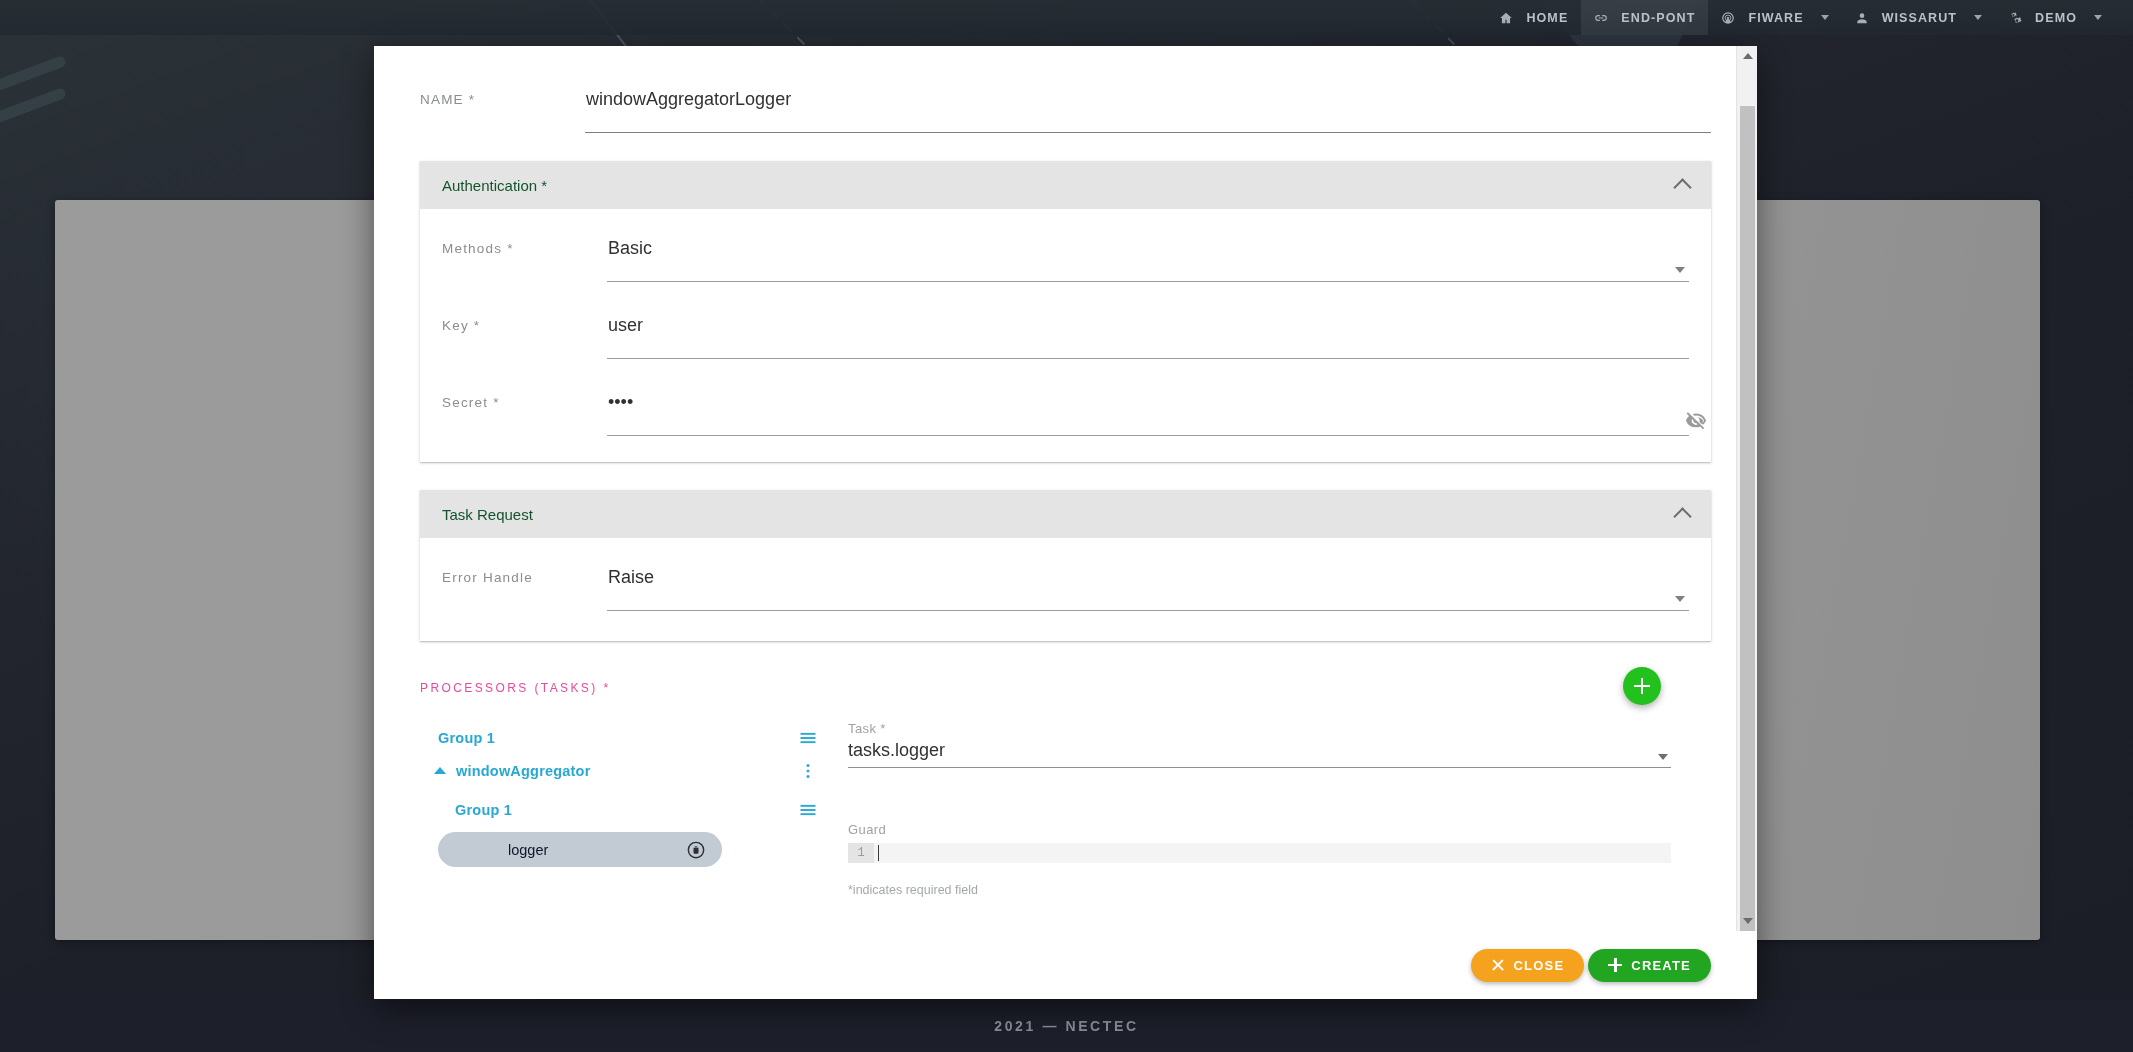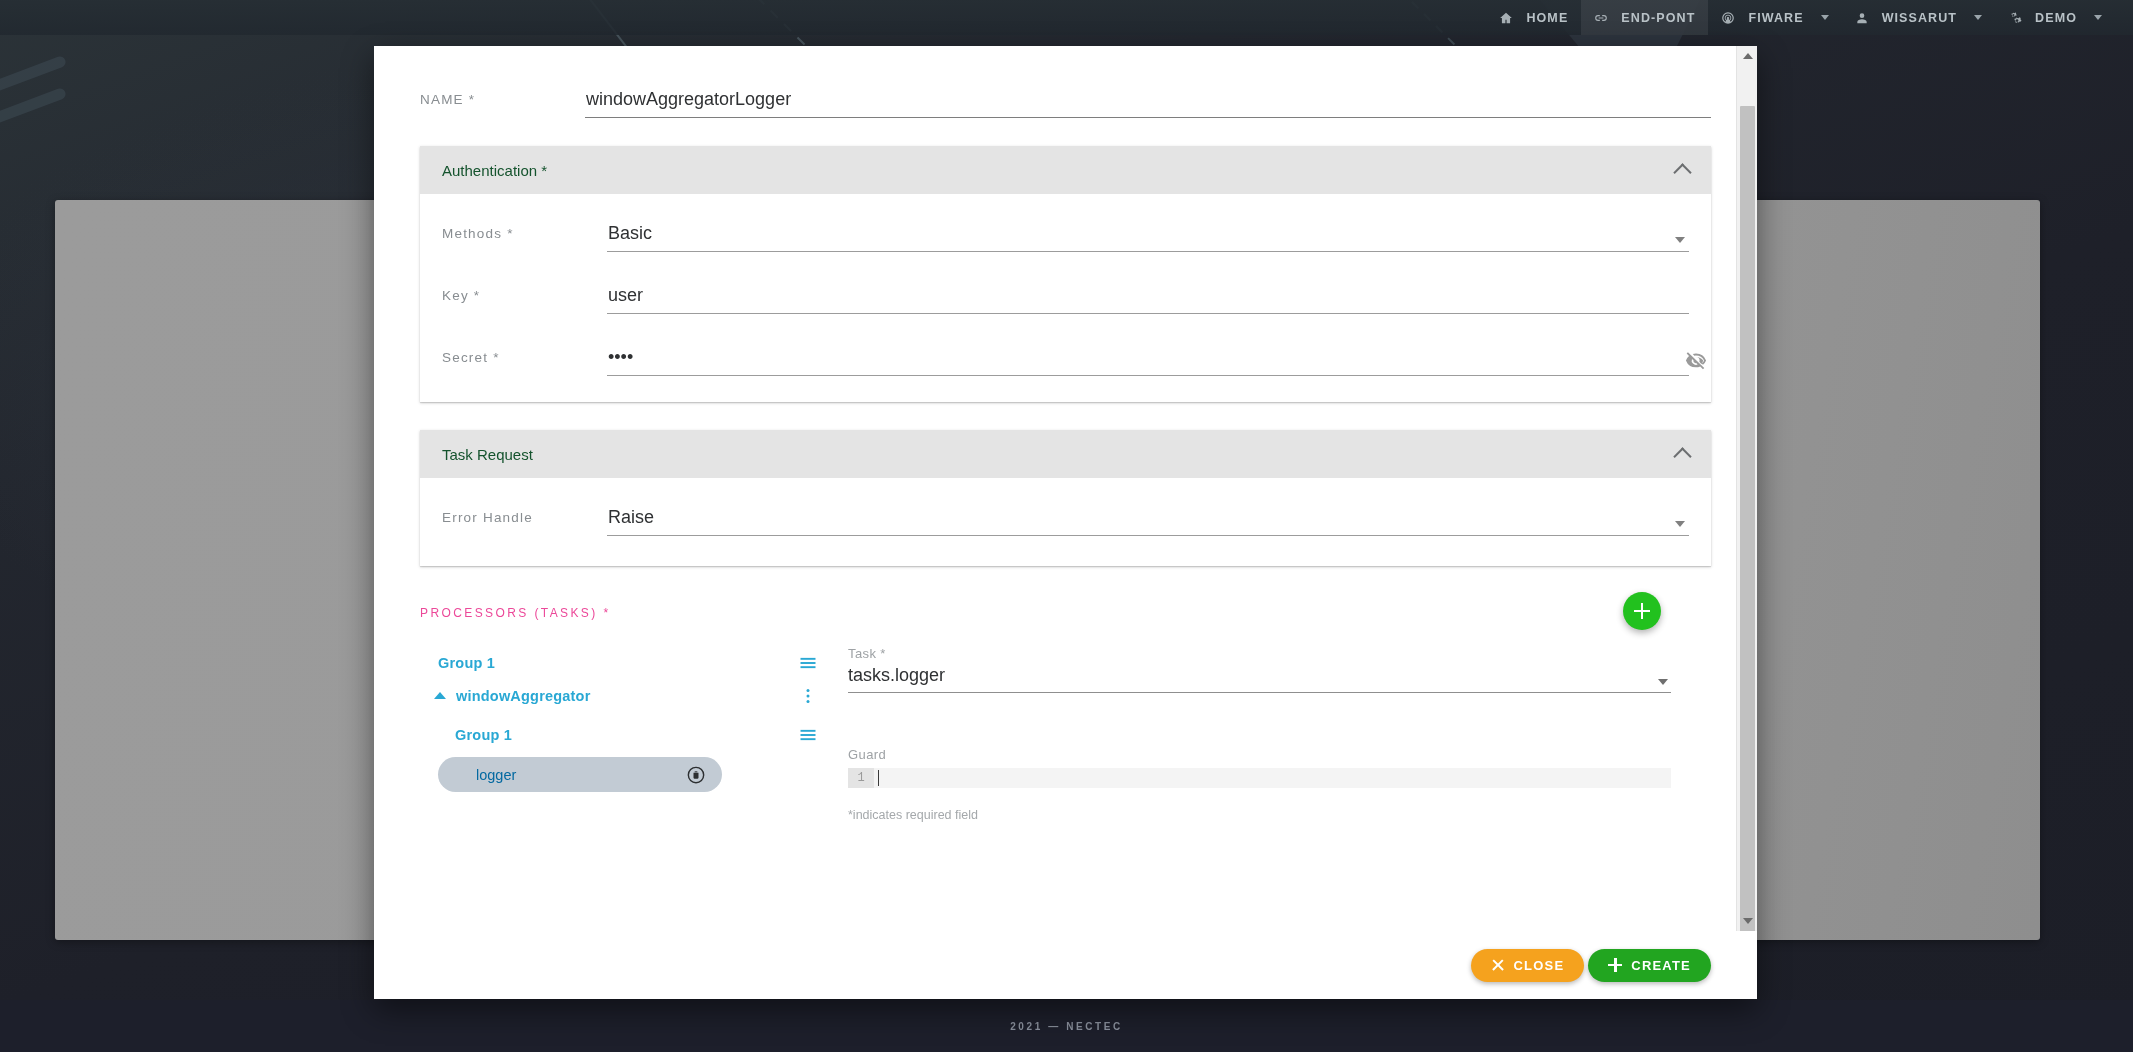--- a/index.html
+++ b/index.html
@@ -52,21 +52,21 @@
     left: 55px; top: 200px; width: 1985px; height: 740px;
     background: linear-gradient(100deg,#9b9b9b 0%, #9a9a9a 55%, #8e8e8e 100%);
     border-radius: 3px;
     box-shadow: 0 2px 9px rgba(0,0,0,.35);
   }
 
   
   #footer {
     position: absolute; left: 0; right: 0; bottom: 0; height: 52px;
     display: flex; align-items: center; justify-content: center;
-    color: #8a909c; font-size: 10px; font-weight: 700; letter-spacing: 2.6px;
+    color: #8a909c; font-size: 14px; font-weight: 700; letter-spacing: 2.6px;
     background: #1d1f2b;
   }
 
   
   #dialog {
     position: absolute;
     left: 374px; top: 46px;
     width: 1383px; height: 953px;
     background: #ffffff;
     box-shadow: 0 11px 30px rgba(0,0,0,.48);
@@ -102,21 +102,21 @@
     padding: 0 22px;
   }
   .fld-label {
     color: #888d91; font-size: 13.5px; letter-spacing: 1.2px;
     width: 165px; flex: 0 0 165px; padding-top: 6px;
   }
   .fld-label.caps { text-transform: uppercase; }
   .fld-wrap {
     flex: 1 1 auto; position: relative;
     border-bottom: 1px solid #9c9c9c;
-    padding-bottom: 5px;
+    padding-bottom: 20px;
   }
   .fld-val {
     font-size: 18px; color: #2f3133; line-height: 26px; padding-left: 1px;
   }
   .sel-caret {
     position: absolute; right: 4px; bottom: 8px;
     width: 0; height: 0;
     border-left: 5px solid transparent; border-right: 5px solid transparent;
     border-top: 6px solid #808080;
   }
@@ -189,21 +189,21 @@
   .kebab circle { fill: #29a8d4; }
 
   .chip {
     margin-left: 18px; margin-top: 6px;
     width: 284px; height: 35px; border-radius: 18px;
     background: #c2cbd4;
     display: flex; align-items: center;
     padding: 0 14px 0 38px;
     cursor: pointer;
   }
-  .chip-label { color: #0369a1; font-size: 14.5px; }
+  .chip-label { color: #0f172a; font-size: 14.5px; margin-left: 32px; }
   .chip .grow { flex: 1 1 auto; }
   .trash svg { width: 20px; height: 20px; stroke: #2c2f31; fill: none; stroke-width: 1.8; }
 
   .caret-up-sm {
     width: 0; height: 0; margin-right: 10px;
     border-left: 6px solid transparent; border-right: 6px solid transparent;
     border-bottom: 7px solid #29a8d4;
   }
 
   

